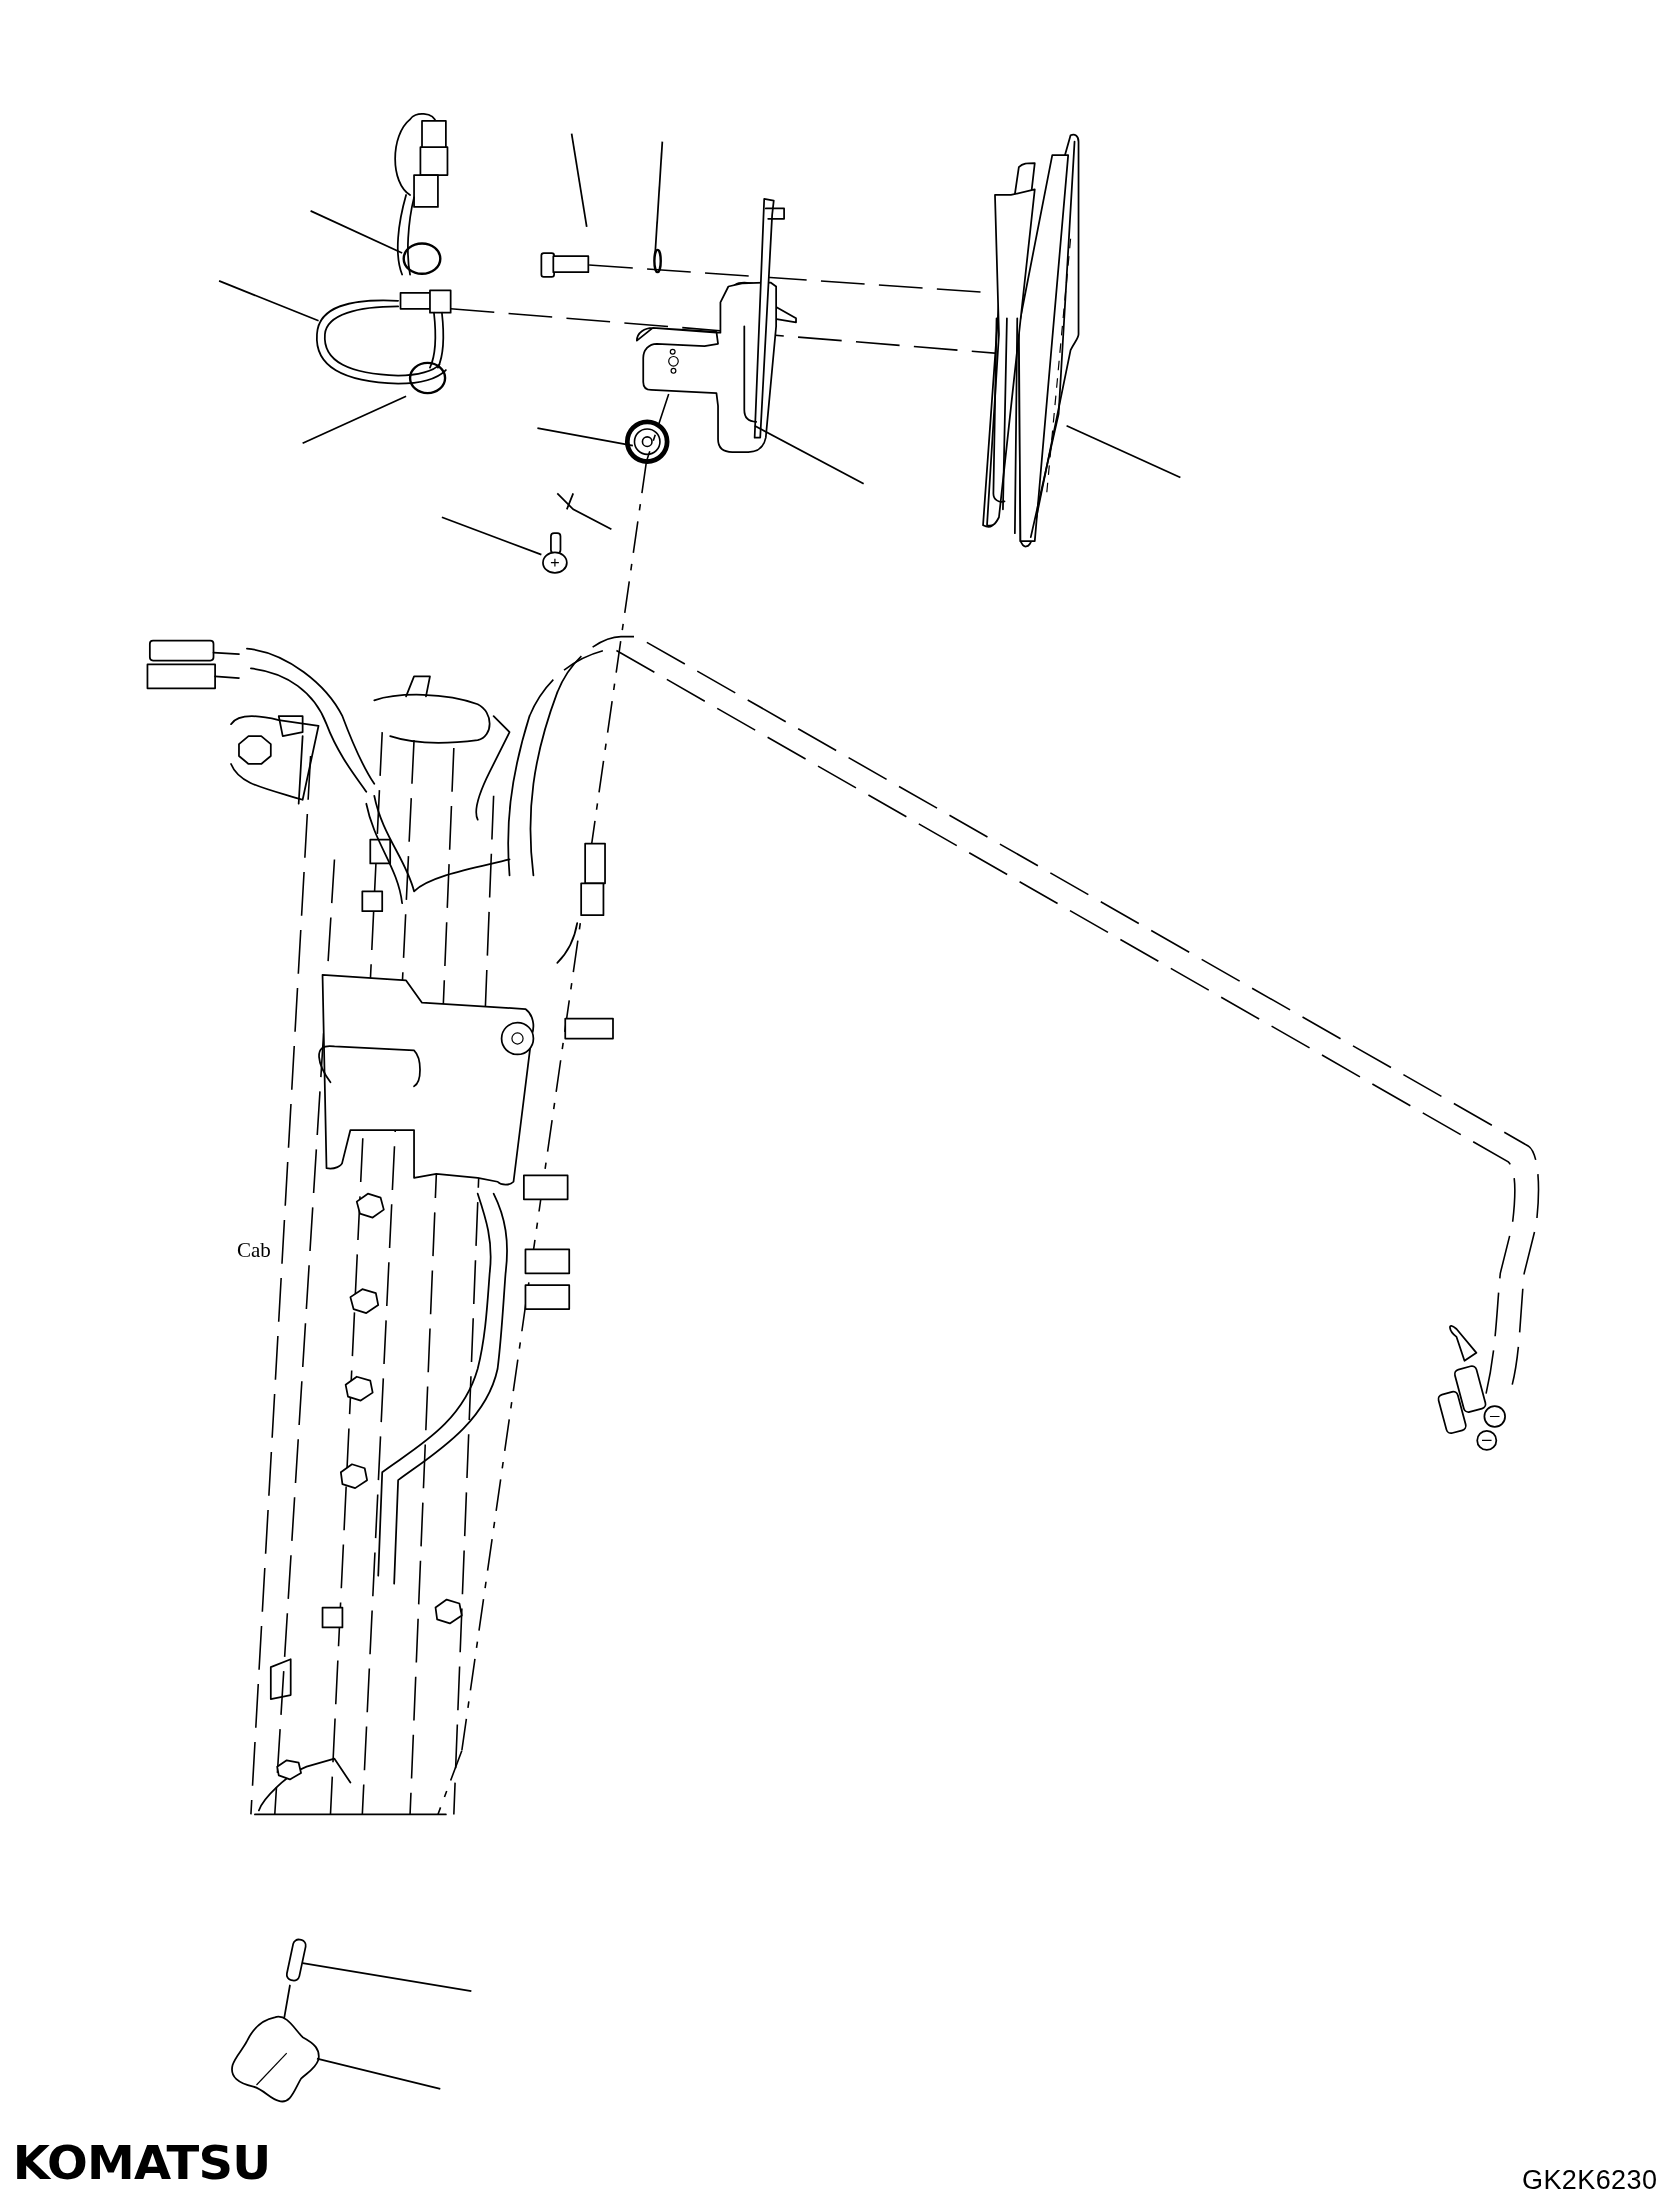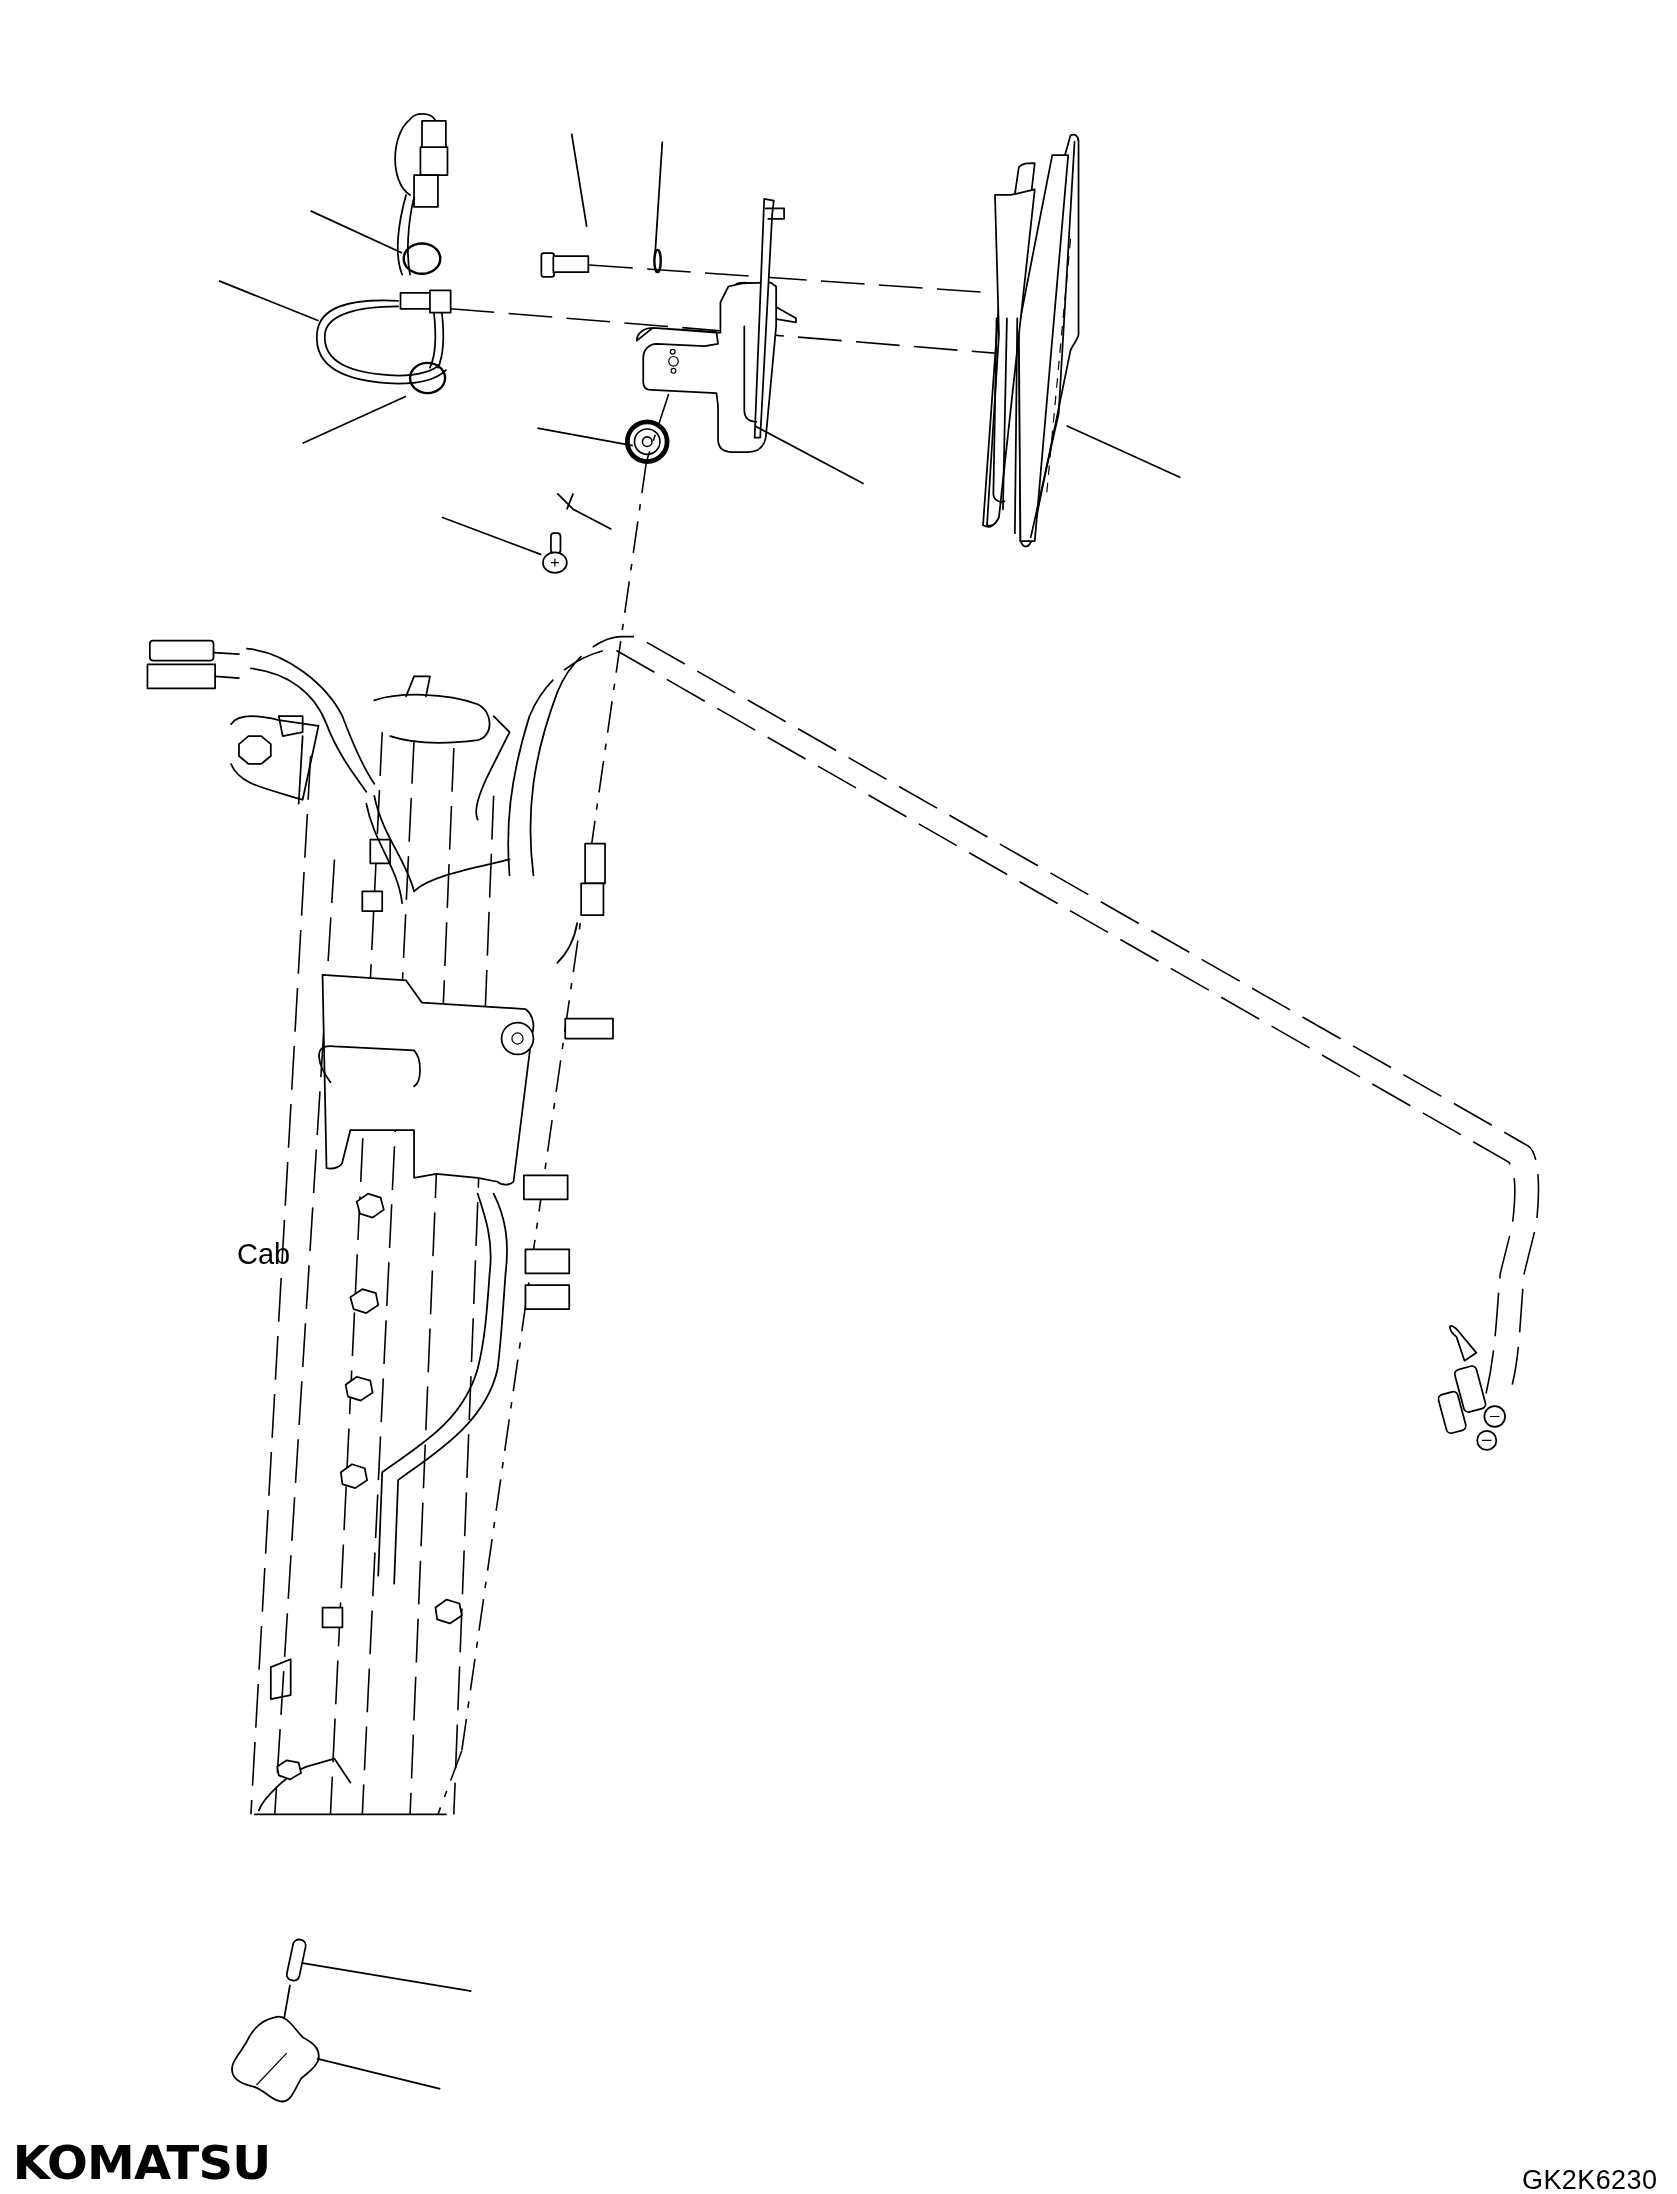--- a/index.html
+++ b/index.html
@@ -6,21 +6,21 @@
   body{width:1678px;height:2194px;position:relative;overflow:hidden;font-family:"Liberation Sans",sans-serif;}
   #diagram{position:absolute;left:0;top:0;width:1678px;height:2194px;}
   .ln{fill:none;stroke:#000;stroke-width:2.2;stroke-linejoin:round;stroke-linecap:round;}
   .thin{fill:none;stroke:#000;stroke-width:1.5;}
   .thick{fill:none;stroke:#000;stroke-width:3;}
   .dash{fill:none;stroke:#000;stroke-width:2;stroke-dasharray:40 14 8 14;}
   .dash2{fill:none;stroke:#000;stroke-width:2;stroke-dasharray:55 18;}
   .lead{fill:none;stroke:#000;stroke-width:2.2;}
   .wf{fill:#fff;stroke:#000;stroke-width:2.2;stroke-linejoin:round;}
   .lbl{position:absolute;color:#000;font-family:"Liberation Sans",sans-serif;}
-  #cab-label{left:237px;top:1238px;font-size:29px;}
+  #cab-label{left:237px;top:1238px;font-size:21px;font-family:Liberation Serif, serif;}
   #drawing-no{left:1522px;top:2149px;font-size:27px;letter-spacing:0.4px;margin-top:16px;}
   #logo{position:absolute;left:12.7px;top:2139px;font-family:"DejaVu Sans",sans-serif;font-weight:bold;font-size:48px;letter-spacing:-0.8px;line-height:48px;color:#000;transform:scaleY(0.95);}
 </style>
 </head>
 <body>
 
 <svg id="diagram" viewBox="0 0 2108 2757" xmlns="http://www.w3.org/2000/svg">
 
   <g>
     <path class="ln" d="M515,150 C490,170 490,230 515,245 M515,150 C520,140 545,140 548,155"></path>

